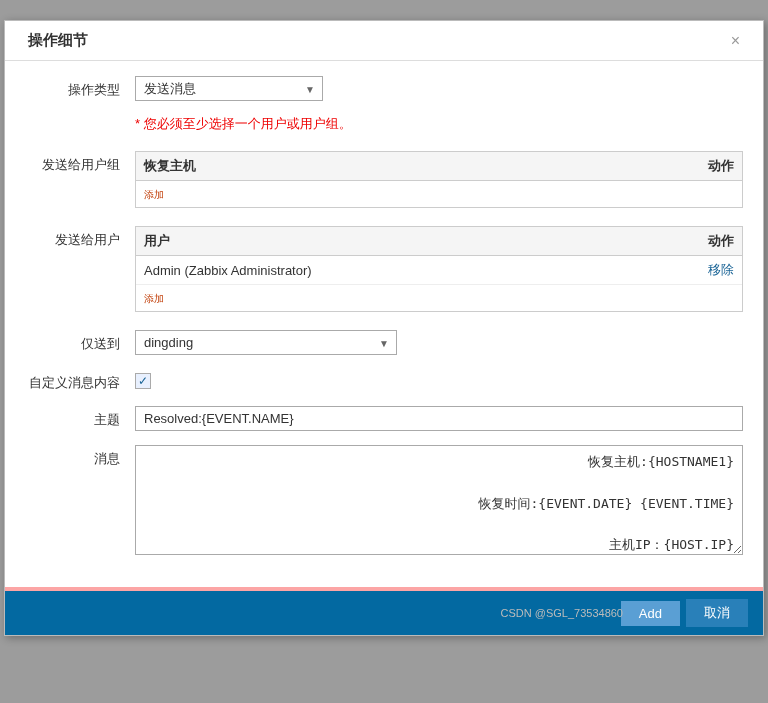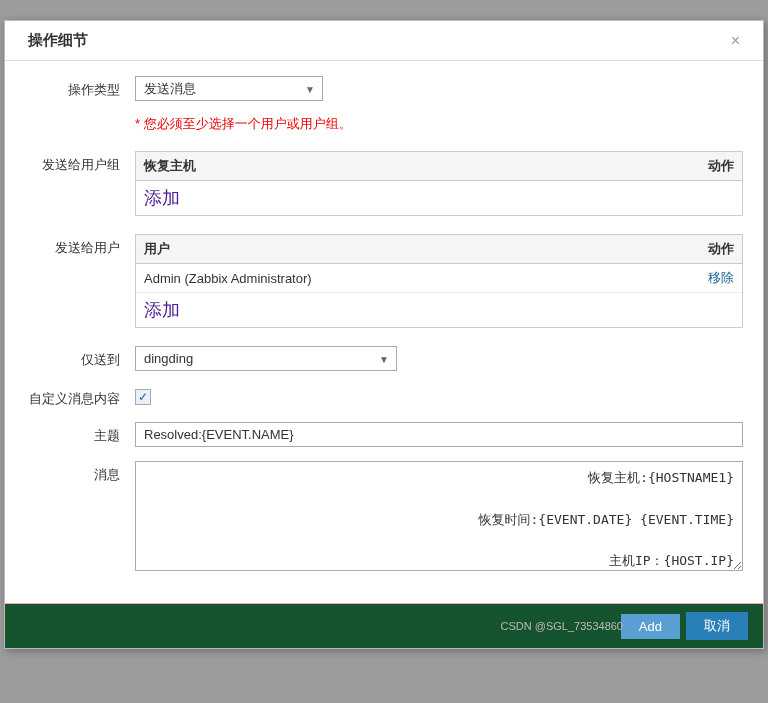--- a/index.html
+++ b/index.html
@@ -142,23 +142,23 @@
       color: #333;
     }
     .table-row-data .action-col {
       width: 80px;
       text-align: right;
     }
     .table-add-row {
       padding: 5px 8px;
     }
     .link-btn {
-      color: #4c1d95;
-      cursor: pointer;
-      font-size: 18px;
+      color: #c2410c;
+      cursor: pointer;
+      font-size: 10px;
       text-decoration: none;
       background: none;
       border: none;
       padding: 0;
       text-align: center;
     }
     .remove-link {
       color: #1a6496;
       cursor: pointer;
       font-size: 13px;
@@ -222,26 +222,26 @@
       color: #333;
       outline: none;
       resize: vertical;
       min-height: 110px;
       line-height: 1.6;
       overflow-y: auto;
       text-align: right;
     }
     .dialog-footer {
       position: relative;
-      border-top: 1px solid #fca5a5;
+      border-top: 4px solid #fca5a5;
       padding: 8px 15px;
       display: flex;
       justify-content: flex-end;
       align-items: center;
-      background: #14532d;
+      background: #0369a1;
     }
     .watermark-text {
       position: absolute;
       right: 140px;
       font-size: 11px;
       color: #bbb;
     }
     .btn {
       padding: 5px 18px;
       font-size: 13px;

